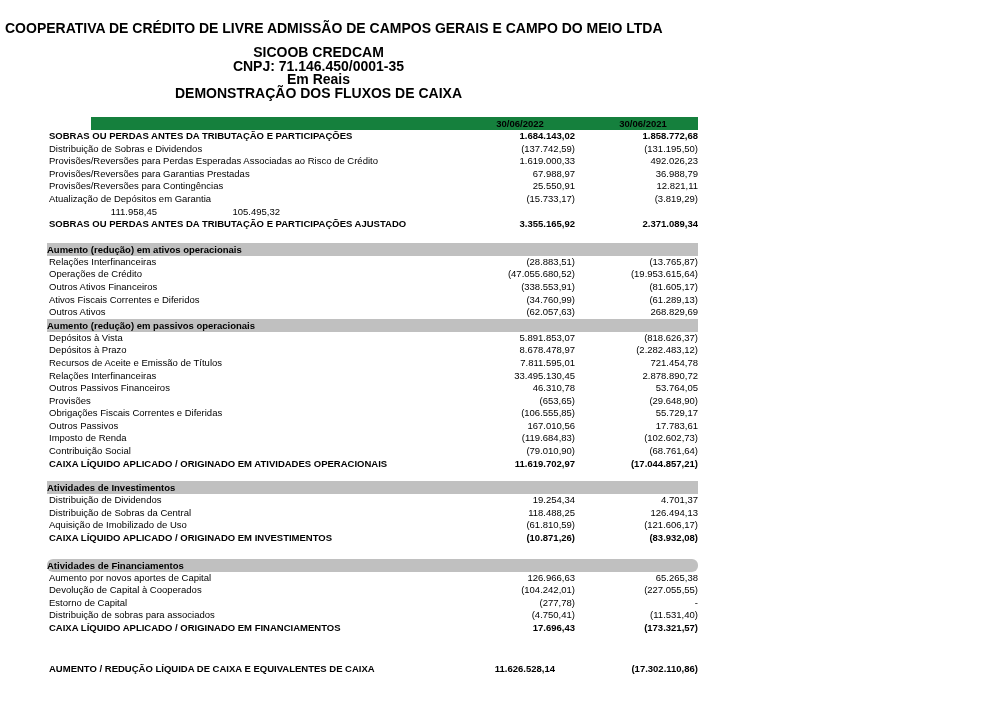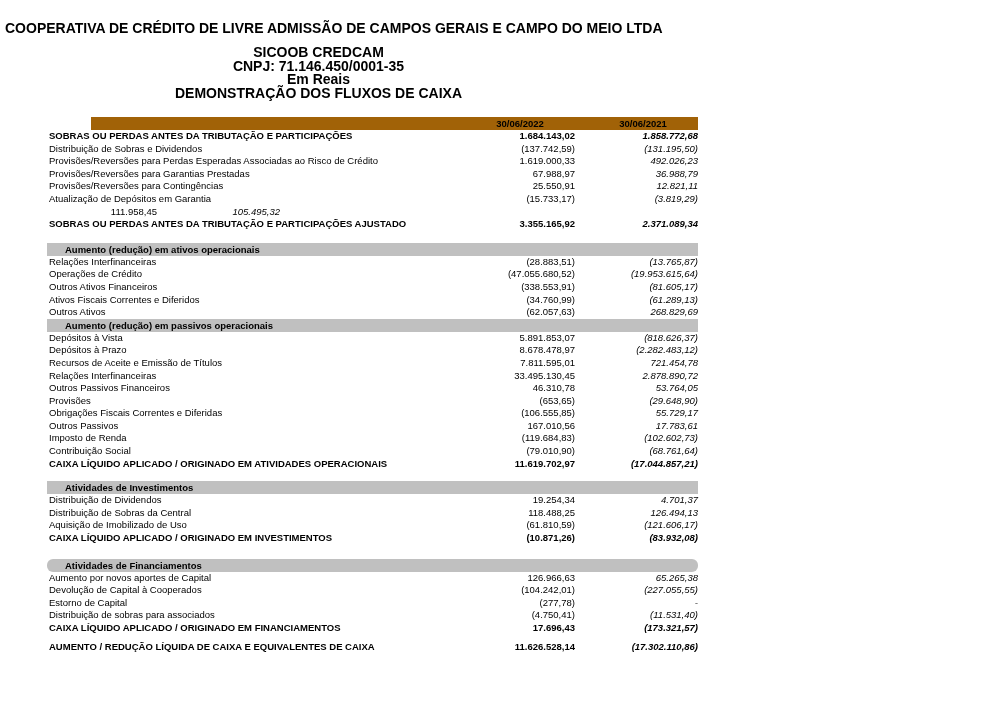--- a/index.html
+++ b/index.html
@@ -31,59 +31,59 @@
   }
   .cashflow-table {
     position: absolute;
     left: 47px;
     top: 117px;
     width: 651px;
     font-size: 9.5px;
   }
   .col-headers {
     display: flex;
-    background: #a16207;
+    background: #15803d;
     font-weight: bold;
     height: 13px;
     line-height: 13px;
     margin-left: 44px;
   }
   .spacer { flex: 1; }
   .colh {
     width: 110px;
     text-align: center;
     white-space: nowrap;
   }
   .colh2 { margin-left: 13px; }
   .section-bar {
     background: #c0c0c0;
     font-weight: bold;
     height: 13px;
     line-height: 13px;
-    padding-left: 18px;
+    padding-left: 0;
     box-sizing: border-box;
     white-space: nowrap;
   }
   .row {
     display: flex;
     height: 12.6px;
     line-height: 12.6px;
   }
   .row .lbl {
     flex: 1;
     padding-left: 2px;
     white-space: nowrap;
     overflow: hidden;
   }
   .row .val {
     width: 110px;
     text-align: right;
     white-space: nowrap;
   }
-  .row .val2 { margin-left: 13px; font-style: italic; }
+  .row .val2 { margin-left: 13px; }
   .row.bold { font-weight: bold; }
 </style>
 </head>
 <body>
 
 <div class="doc-header">
   <div class="company-line">COOPERATIVA DE CRÉDITO DE LIVRE ADMISSÃO DE CAMPOS GERAIS E CAMPO DO MEIO LTDA</div>
   <div>SICOOB CREDCAM</div>
   <div>CNPJ: 71.146.450/0001-35</div>
   <div>Em Reais</div>
@@ -258,19 +258,19 @@
       <div class="row">
         <span class="lbl">Distribuição de sobras para associados</span>
         <span class="val">(4.750,41)</span>
         <span class="val val2">(11.531,40)</span>
       </div>
       <div class="row bold">
         <span class="lbl">CAIXA LÍQUIDO APLICADO / ORIGINADO EM FINANCIAMENTOS</span>
         <span class="val">17.696,43</span>
         <span class="val val2">(173.321,57)</span>
       </div>
-      <div class="row bold" style="margin-top: 6px;">
+      <div class="row bold" style="margin-top: 28px; gap: 20px;">
         <span class="lbl">AUMENTO / REDUÇÃO LÍQUIDA DE CAIXA E EQUIVALENTES DE CAIXA</span>
         <span class="val">11.626.528,14</span>
         <span class="val val2">(17.302.110,86)</span>
       </div>
     </div>
 </div>
 
 </body></html>

